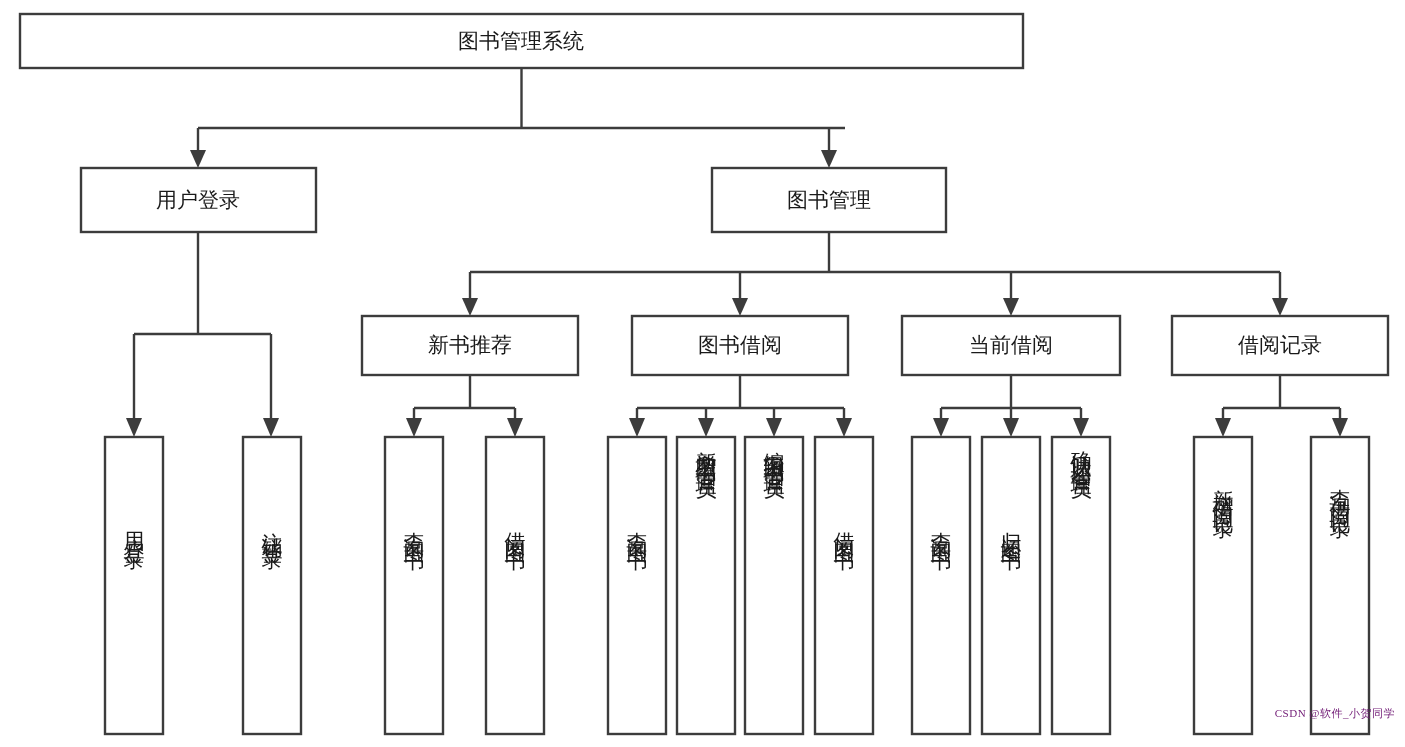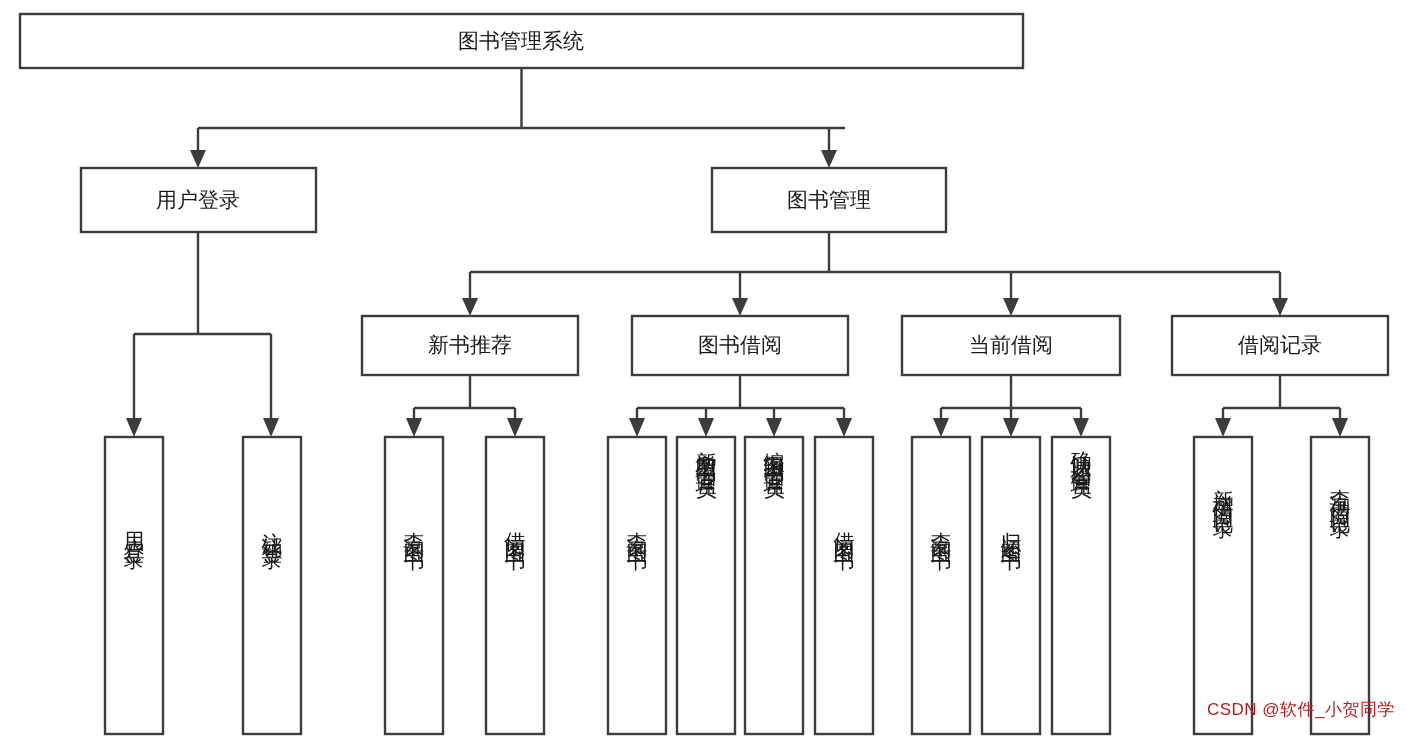--- a/index.html
+++ b/index.html
@@ -51,23 +51,23 @@
     stroke-linejoin: miter;
   }
   .arrow-head {
     fill: #3c3c3c;
     stroke: none;
   }
   .watermark {
     position: absolute;
     right: 10px;
     bottom: 6px;
-    font-family: Liberation Sans, sans-serif;
-    font-size: 17px;
-    color: #b91c1c;
+    font-family: Liberation Serif, serif;
+    font-size: 11px;
+    color: #701a75;
     white-space: nowrap;
     letter-spacing: 0.5px;
     user-select: none;
   }
 </style>
 </head>
 <body>
 
 <div id="diagram-root">
   <svg class="flow" viewBox="0 0 1405 747" xmlns="http://www.w3.org/2000/svg">

